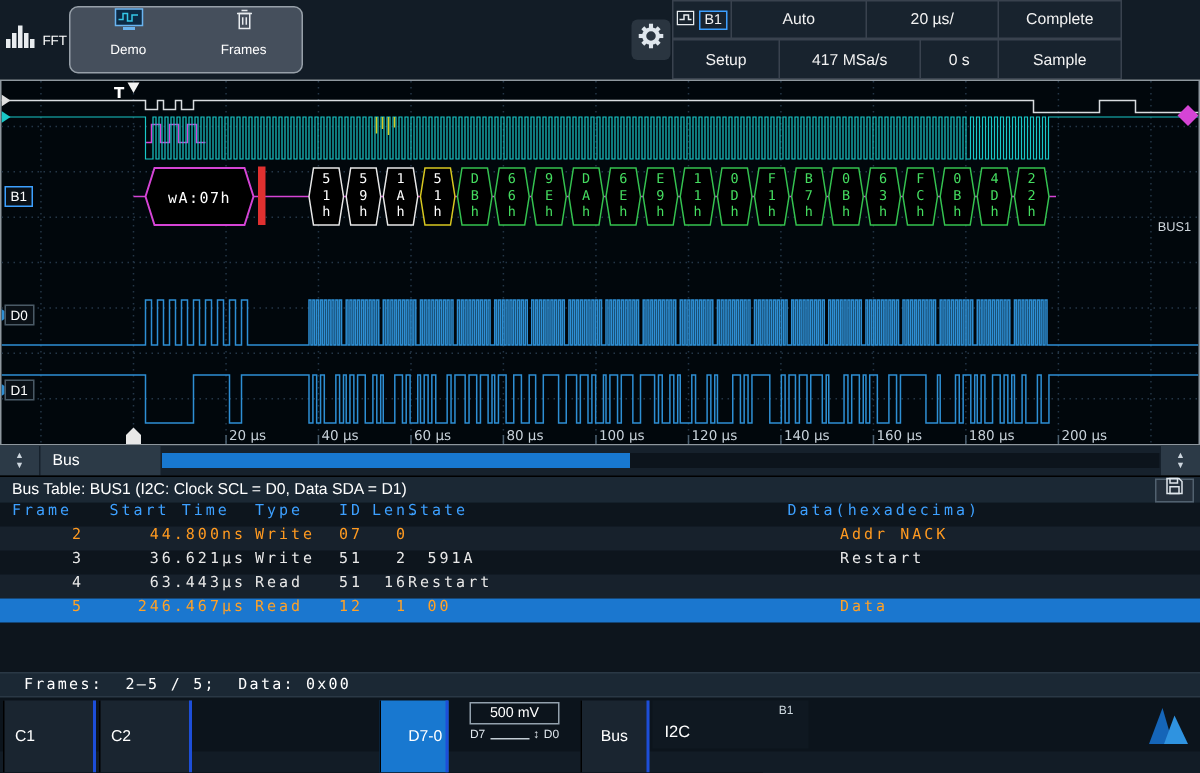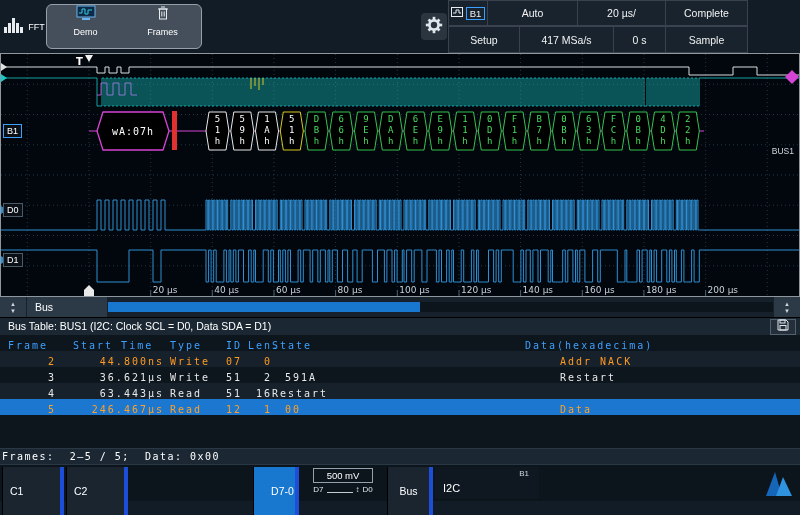--- a/index.html
+++ b/index.html
@@ -43,41 +43,41 @@
 .scr-btn{position:absolute;top:0;width:26px;height:20px;background:#2c3a47;display:flex;flex-direction:column;align-items:center;justify-content:center;font-size:6px;line-height:6px;color:#cdd6de;gap:1px;cursor:pointer}
 .scr-btn.left{left:0}.scr-btn.right{right:0}
 .bus-tab{position:absolute;left:27px;top:0;width:80px;height:20px;background:#2c3a47;font-size:10.5px;line-height:20px;padding-left:8px;cursor:pointer}
 .scr-track{position:absolute;left:108px;right:27px;top:5px;height:10px;background:#0c141c}
 .scr-thumb{position:absolute;left:0;top:0;width:312px;height:10px;background:#1878d0;cursor:pointer}
 
 
 .table-title{position:relative;height:18px;background:#1b2834;font-size:10.5px;line-height:17px;padding-left:8px;border-top:1px solid #000}
 .save-btn{position:absolute;right:4px;top:1px;width:26px;height:16px;border:1px solid #51616f;background:#242f3b;display:flex;align-items:center;justify-content:center;cursor:pointer}
 .bus-table{height:113px;background:#0d151d;font-family:"DejaVu Sans Mono",monospace;font-size:10px;letter-spacing:2px;overflow:hidden}
-.trow{display:flex;height:16px;align-items:flex-end;color:#e8e8e8;white-space:nowrap}
+.trow{display:flex;height:16px;align-items:flex-start;color:#e8e8e8;white-space:nowrap}
 .thead{color:#3da0ff}
 .alt{background:#17212c}
 .warn{color:#ff9a20}
 .selected{background:#1b77cf;color:#ffa126}
 .tc{white-space:nowrap}
 .c0{width:56px;text-align:right}
 .c1{width:108px;text-align:right}
 .c2{width:58px;padding-left:6px}
 .c3{width:26px;padding-left:4px}
 .c4{width:24px;text-align:right}
 .c5{width:288px;padding-left:13px}
 .c6{flex:1}
 .thead .c0{text-align:left;padding-left:8px}
 .thead .c1{text-align:left;padding-left:17px}
 .thead .c4{text-align:left}
-.frames-line{height:16px;background:#1b2834;border-top:1px solid #2a3845;font-family:"DejaVu Sans Mono",monospace;font-size:10px;letter-spacing:1.5px;line-height:15px;padding-left:2px;white-space:pre}
+.frames-line{height:16px;background:#1b2834;border-top:1px solid #2a3845;font-family:"DejaVu Sans Mono",monospace;font-size:10px;letter-spacing:1.5px;line-height:15px;padding-left:16px;white-space:pre}
 
 
 .bottom-bar{position:relative;height:37px;background:#0c141c;border-top:1px solid #2a3845}
-.bb-box{position:absolute;top:2px;height:48px;background:#1a2530;border-left:1px solid #000;border-right:4px solid #1d4ed8;display:flex;align-items:center;padding-left:7px;font-size:10.5px;cursor:pointer}
+.bb-box{position:absolute;top:2px;height:48px;background:#1a2530;border-left:1px solid #000;border-right:2px solid #1d4ed8;display:flex;align-items:center;padding-left:7px;font-size:10.5px;cursor:pointer}
 #c1-box{left:2px;width:62px}
 #c2-box{left:66px;width:62px}
 #d70-box{left:253px;width:46px;background:#1878d0;justify-content:center;padding-left:16px}
 #bus-box{left:387px;width:46px;justify-content:center;padding-left:0}
 .thr{position:absolute;left:301px;top:2px;width:84px;height:32px;cursor:pointer}
 .thr-val{width:60px;height:15px;margin:1px auto 0;border:1px solid #93a1ad;font-size:9.5px;display:flex;align-items:center;justify-content:center}
 .thr-sub{display:flex;align-items:center;justify-content:center;gap:3px;font-size:8px;margin-top:2px;color:#dfe6ec}
 .lvl{display:inline-block;width:26px;height:7px;border-bottom:1px solid #c2ccd4}
 .ud{font-size:8px;line-height:8px}
 .i2c-box{position:absolute;left:435px;top:2px;width:104px;height:32px;background:#0f1821;cursor:pointer}

